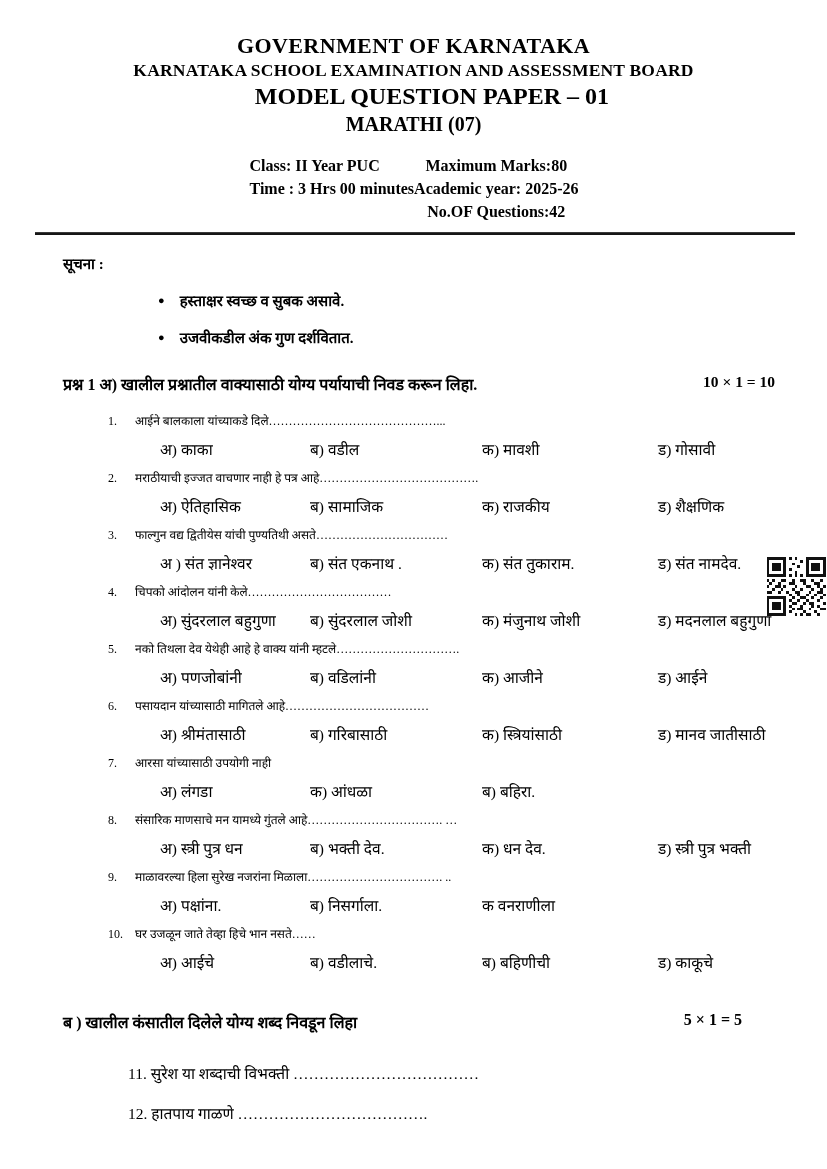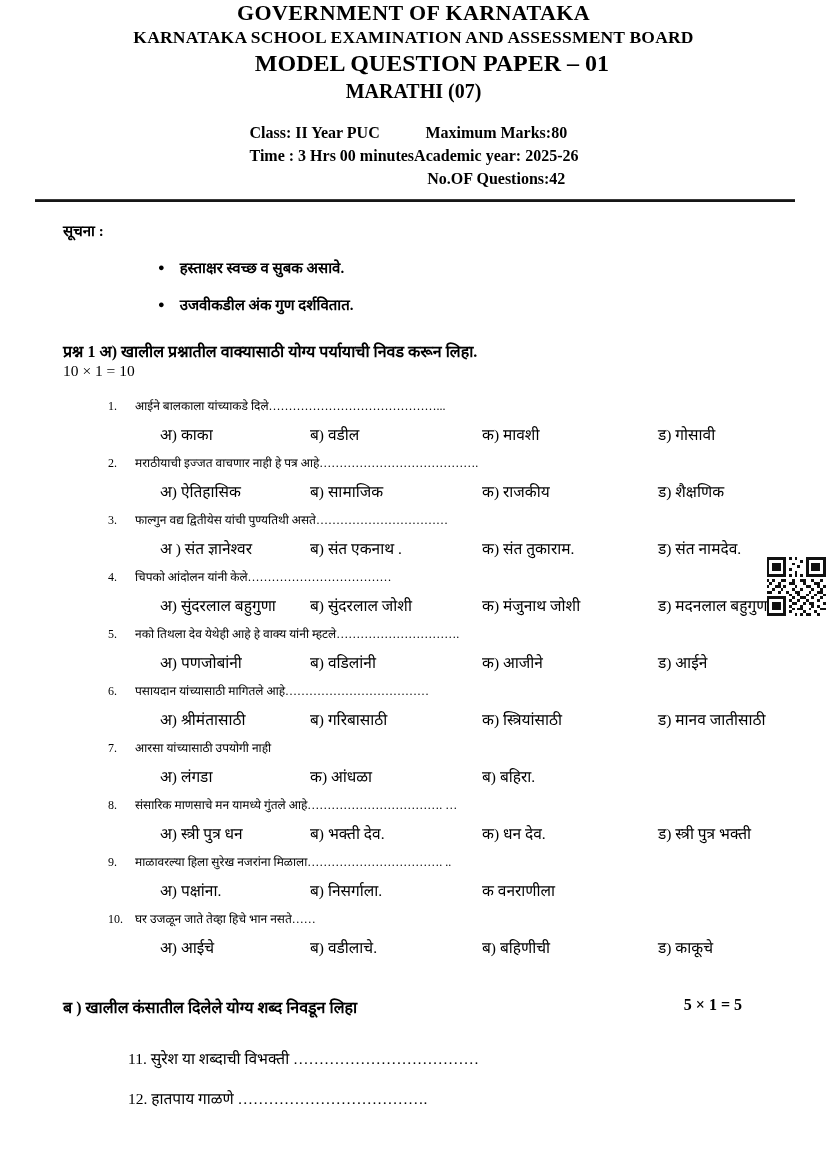--- a/index.html
+++ b/index.html
@@ -8,21 +8,21 @@
     width: 827px;
     height: 1169px;
     background: #ffffff;
     color: #000000;
     font-family: "Liberation Serif", serif;
     position: relative;
     overflow: hidden;
   }
 
   
-  .header { text-align: center; line-height: 1.22; }
+  .header { text-align: center; padding-top: 33px; line-height: 1.22; }
   .h-gov     { font-size: 22px; font-weight: bold; letter-spacing: 0.4px; }
   .h-board   { font-size: 17.5px; font-weight: bold; letter-spacing: 0.2px; }
   .h-paper   { font-size: 24px; font-weight: bold; margin-top: 1px; margin-left: 37px; }
   .h-subject { font-size: 20px; font-weight: bold; margin-top: 1px; }
 
   
   .meta-row {
     display: flex; justify-content: center;
     margin: 17px 62px 0 63px;
     font-weight: bold; font-size: 16px; line-height: 1.45;
@@ -43,22 +43,22 @@
     font-size: 15px; font-weight: bold;
     display: flex; align-items: baseline; gap: 15px;
   }
   .bullet { font-size: 11px; position: relative; top: -2px; }
 
   
   .sec-head {
     display: flex; justify-content: space-between;
     font-weight: bold; font-size: 16px;
   }
-  .sec-a-head { margin: 26px 52px 0 63px; flex-direction: column; }
-  .sec-a-head .sec-marks { font-weight: normal; font-size: 15.5px; }
+  .sec-a-head { margin: 26px 52px 0 63px; }
+  .sec-a-head .sec-marks { font-weight: bold; font-size: 15.5px; }
   .sec-b-head { margin: 34px 85px 0 63px; }
   .sec-b-head .sec-marks { font-weight: bold; font-size: 16px; text-align: center; }
 
   
   .qlist { margin-top: 12px; }
   .q-line { margin-left: 108px; font-size: 12px; line-height: 28.5px; white-space: nowrap; }
   .q-num  { display: inline-block; min-width: 24px; }
   .opts {
     display: grid;
     grid-template-columns: 150px 172px 176px auto;

